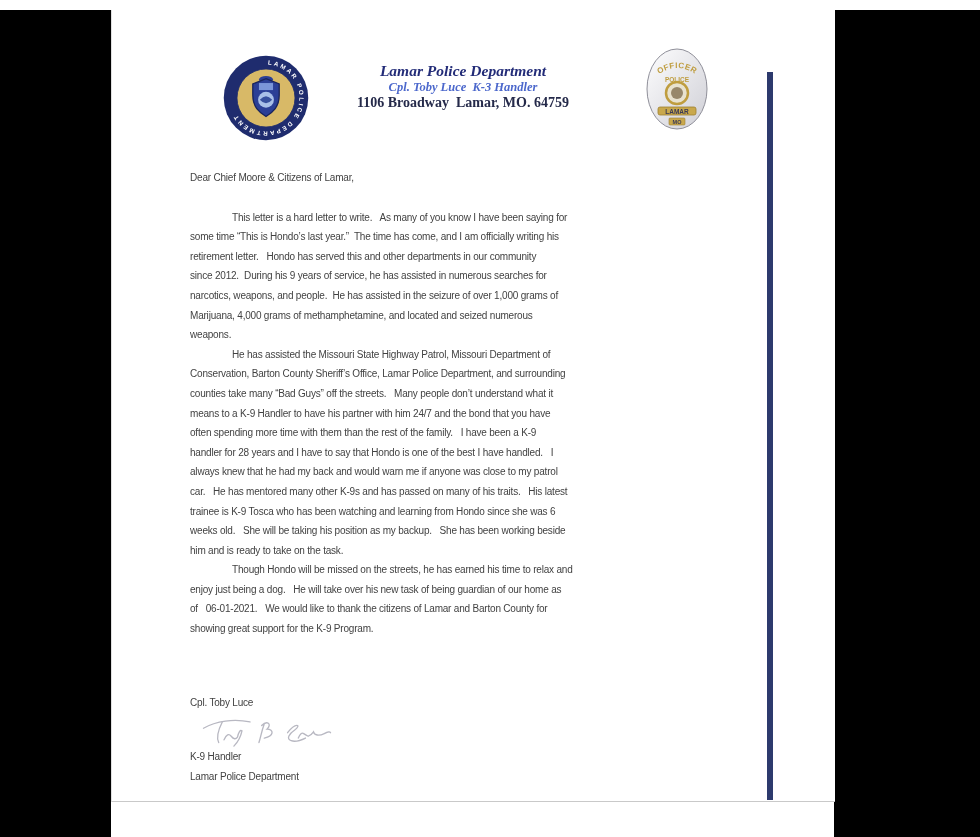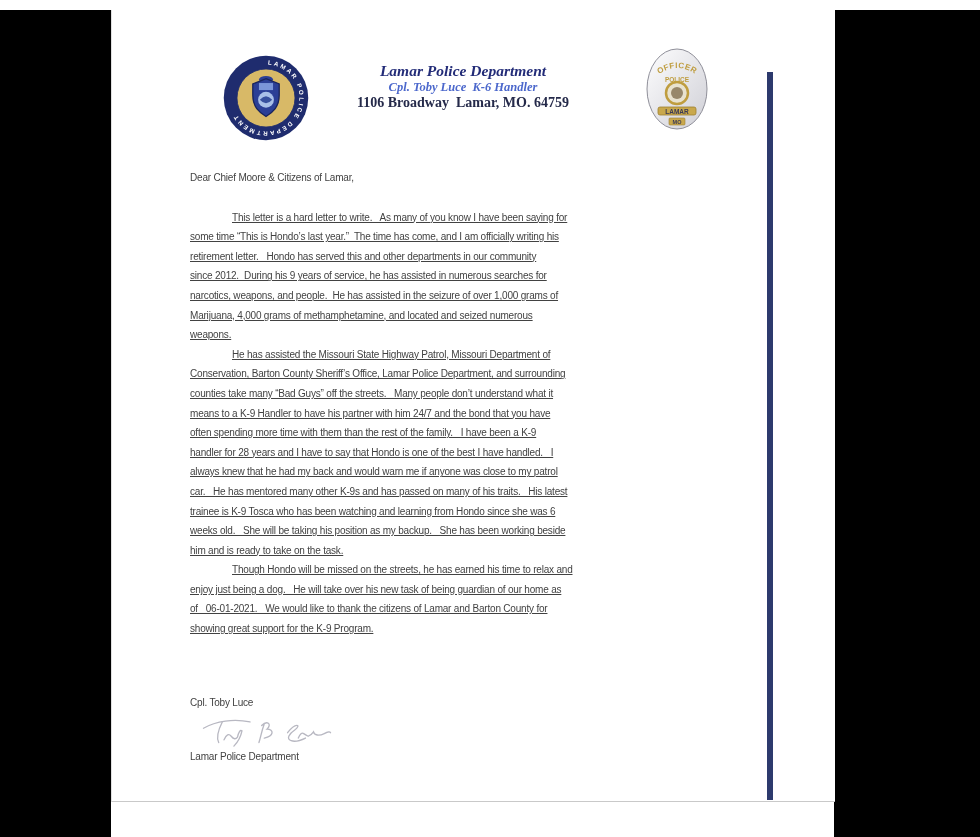--- a/index.html
+++ b/index.html
@@ -16,21 +16,21 @@
   .seal{position:absolute;left:110px;top:44px;width:88px;height:88px;}
   .hdr-block{position:absolute;left:236px;top:52px;width:230px;text-align:center;
              font-family:"Liberation Serif",serif;}
   .hdr-dept{font-size:15.5px;font-weight:bold;font-style:italic;color:#232c78;line-height:18px;white-space:pre;}
   .hdr-officer{font-size:12.5px;font-weight:bold;font-style:italic;color:#4c68cc;line-height:15px;white-space:pre;}
   .hdr-addr{font-size:14px;font-weight:bold;color:#252a4a;line-height:16px;white-space:pre;}
   .badge{position:absolute;left:533px;top:37px;width:64px;height:84px;}
   .body-text{position:absolute;left:78px;top:158px;width:578px;font-size:10px;line-height:19.6px;
              color:#424242;letter-spacing:-0.2px;}
   .salutation{margin:0 0 20px 0;white-space:pre-wrap;}
-  .para{margin:0;white-space:pre-wrap;text-indent:42px;text-decoration:underline;}
+  .para{margin:0;white-space:pre-wrap;text-indent:42px;}
   .closing{margin-top:54px;}
   .closing-line{margin:0;white-space:pre-wrap;}
   .sig-wrap{width:150px;height:34px;margin:1px 0 0 2px;}
   .sig-wrap svg{display:block;}
 </style>
 </head>
 <body>
 
 <div class="canvas">
 
@@ -55,21 +55,21 @@
         <ellipse cx="50" cy="29" rx="8" ry="4" fill="#2b3f96"></ellipse>
         <path d="M50,28 l15,6 v13 c0,13 -7,19 -15,24 c-8,-5 -15,-11 -15,-24 v-13 z" fill="#2b3f96" stroke="#1a255c" stroke-width="1.5"></path>
         <rect x="42" y="33" width="16" height="8" fill="#7b96d9"></rect>
         <circle cx="50" cy="52" r="9" fill="#a9c0e8"></circle>
         <path d="M43,52 q7,-8 14,0 q-7,8 -14,0" fill="#37509e"></path>
       </svg>
     </div>
 
     <div class="hdr-block">
       <div class="hdr-dept">Lamar Police Department</div>
-      <div class="hdr-officer">Cpl. Toby Luce  K-6 Handler</div>
+      <div class="hdr-officer">Cpl. Toby Luce  K-3 Handler</div>
       <div class="hdr-addr">1106 Broadway  Lamar, MO. 64759</div>
     </div>
 
     <div class="badge">
       <svg viewBox="0 0 64 84" width="64" height="84">
         <defs>
           <linearGradient id="silver" x1="0" y1="0" x2="1" y2="1">
             <stop offset="0" stop-color="#fdfdfe"></stop>
             <stop offset="1" stop-color="#cfcfd6"></stop>
           </linearGradient>
@@ -123,18 +123,19 @@
           <svg viewBox="0 0 150 38" width="150" height="34">
             <g fill="none" stroke="#b8b8c2" stroke-width="1.5" stroke-linecap="round">
               <path d="M4,17 C18,9 38,6 56,10"></path>
               <path d="M25,10 C21,18 18,27 21,33"></path>
               <path d="M27,30 q4,-9 8,-4 t7,1 q2,-9 5,-7 q-2,10 -9,17"></path>
               <path d="M72,12 c-3,8 -4,15 -6,21 m3,-19 c6,-6 12,-2 6,4 c8,0 8,8 -3,10"></path>
               <path d="M98,22 c9,-12 16,-9 8,-3 c-6,4 -10,10 -4,12 c6,2 12,-1 16,-3 m-8,0 q3,-7 6,-5 t5,3 q4,-2 6,-5 c1,4 6,5 12,2 q6,-3 7,-1"></path>
             </g>
           </svg>
         </div>
+        <p class="closing-line">K-9 Handler</p>
         <p class="closing-line">Lamar Police Department</p>
       </div>
     </div>
 
   </div>
 </div>
 
 </body></html>

